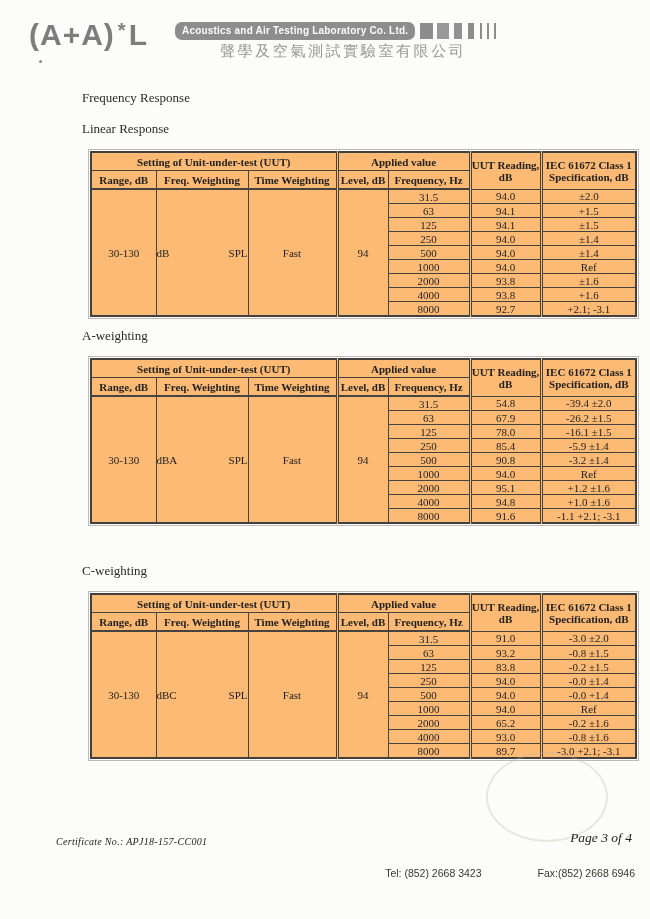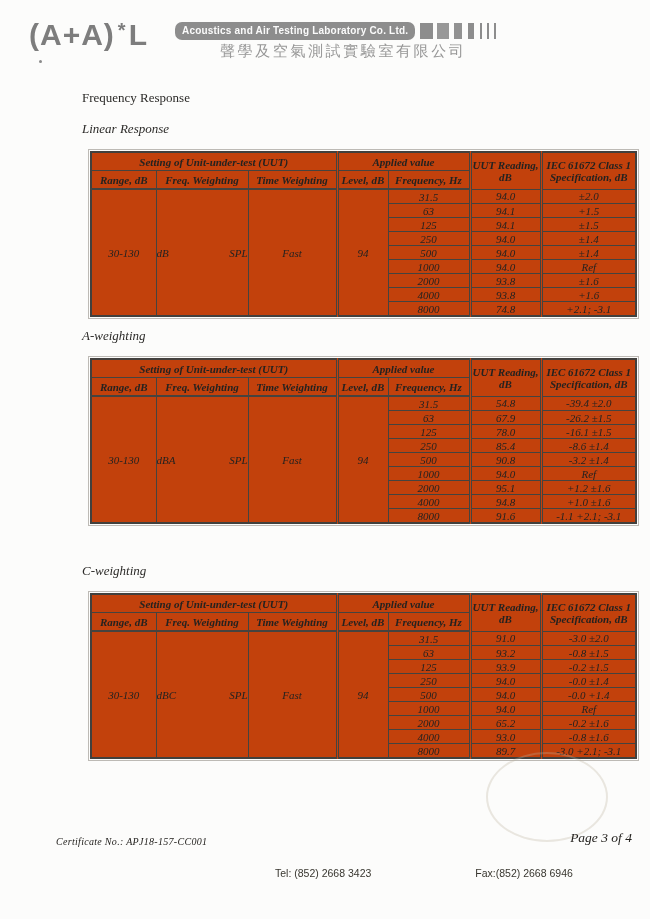--- a/index.html
+++ b/index.html
@@ -19,45 +19,45 @@
   .bars .b2{width:12px;margin-right:5px;background:#989898;}
   .bars .b3{width:8px;margin-right:6px;background:#929292;}
   .bars .b4{width:6px;margin-right:6px;}
   .bars .b5{width:2px;margin-right:5px;}
   .bars .b6{width:2px;margin-right:5px;}
   .bars .b7{width:2px;}
   .company-zh{position:absolute;left:176px;top:28px;font-size:15px;color:#979797;letter-spacing:2.6px;white-space:nowrap;margin-left:44px;}
 
   
   .page-title{position:absolute;left:82px;top:90px;font-size:13px;color:#2b2a28;}
-  .content{position:absolute;left:0;top:118px;width:570px;font-style:italic;}
+  .content{position:absolute;left:0;top:118px;width:570px;}
   .section .sec-title{font-size:13px;margin-left:82px;}
   .section .sec-title{margin-top:0;}
   .sec-0 .sec-title{margin-top:3px;}
   .sec-1 .sec-title{margin-top:11px;}
   .sec-2 .sec-title{margin-top:39px;}
 
   
-  table.cal{border-collapse:collapse;table-layout:fixed;width:546px;margin:14px 0 0 90px;border:2px solid #42403d;outline:1px solid #bdbab5;outline-offset:1px;background:#c2410c;}
+  table.cal{border-collapse:collapse;table-layout:fixed;width:546px;margin:14px 0 0 90px;border:2px solid #42403d;outline:1px solid #bdbab5;outline-offset:1px;background:#fdba74;}
   table.cal th,table.cal td{border:1px solid #45433f;font-size:11px;text-align:center;padding:0;overflow:hidden;white-space:nowrap;color:#242220;}
   table.cal th{font-weight:bold;height:17px;line-height:12px;}
   table.cal td{height:13px;line-height:12px;}
   table.cal thead tr:last-child th{border-bottom-width:2px;}
   .dbl{border-left:3px double #45433f !important;}
   .two-line{line-height:13px;}
   td.fw-cell{padding:0 15px 0 19px;}
   td.fw-cell .fw-in{display:flex;justify-content:space-between;}
 
   
   .watermark{position:absolute;left:486px;top:752px;width:118px;height:86px;border:2px solid rgba(189,178,160,.30);border-radius:50%;}
   .cert-line{position:absolute;left:56px;top:836px;font-style:italic;font-size:10px;color:#24221f;letter-spacing:.3px;}
   .page-num{position:absolute;right:18px;top:830px;font-style:italic;font-size:13.5px;color:#24221f;}
   .addr{position:absolute;left:115px;top:867px;width:520px;font-family:"Liberation Sans",sans-serif;font-size:10.5px;color:#38362f;line-height:13.5px;}
   .addr .l1{text-align:center;white-space:nowrap;}
-  .addr .l2{display:flex;padding-left:160px;gap:104px;white-space:nowrap;}
+  .addr .l2{display:flex;padding-left:160px;gap:56px;white-space:nowrap;justify-content:flex-end;}
   .addr .l3{display:flex;padding-left:88px;gap:34px;white-space:nowrap;}
 </style>
 </head>
 <body>
 
 <div class="page">
 
   <div class="hdr">
     <div class="logo"><span>(A+A)</span><sup>*</sup><span>L</span></div>
     <div class="logo-dot"></div>
@@ -157,21 +157,21 @@
               <td class="dbl">93.8</td>
               <td class="dbl">±1.6</td>
             </tr>
             <tr>
               <td>4000</td>
               <td class="dbl">93.8</td>
               <td class="dbl">+1.6</td>
             </tr>
             <tr>
               <td>8000</td>
-              <td class="dbl">74.8</td>
+              <td class="dbl">92.7</td>
               <td class="dbl">+2.1; -3.1</td>
             </tr>
           </tbody>
     </table>
   </div>
 
   <div class="section sec-1">
     <div class="sec-title">A-weighting</div>
     <table class="cal">
       <colgroup>
@@ -225,21 +225,21 @@
               <td class="dbl">-26.2 ±1.5</td>
             </tr>
             <tr>
               <td>125</td>
               <td class="dbl">78.0</td>
               <td class="dbl">-16.1 ±1.5</td>
             </tr>
             <tr>
               <td>250</td>
               <td class="dbl">85.4</td>
-              <td class="dbl">-8.6 ±1.4</td>
+              <td class="dbl">-5.9 ±1.4</td>
             </tr>
             <tr>
               <td>500</td>
               <td class="dbl">90.8</td>
               <td class="dbl">-3.2 ±1.4</td>
             </tr>
             <tr>
               <td>1000</td>
               <td class="dbl">94.0</td>
               <td class="dbl">Ref</td>
@@ -311,21 +311,21 @@
               <td class="dbl">91.0</td>
               <td class="dbl">-3.0 ±2.0</td>
             </tr>
             <tr>
               <td>63</td>
               <td class="dbl">93.2</td>
               <td class="dbl">-0.8 ±1.5</td>
             </tr>
             <tr>
               <td>125</td>
-              <td class="dbl">93.9</td>
+              <td class="dbl">83.8</td>
               <td class="dbl">-0.2 ±1.5</td>
             </tr>
             <tr>
               <td>250</td>
               <td class="dbl">94.0</td>
               <td class="dbl">-0.0 ±1.4</td>
             </tr>
             <tr>
               <td>500</td>
               <td class="dbl">94.0</td>

